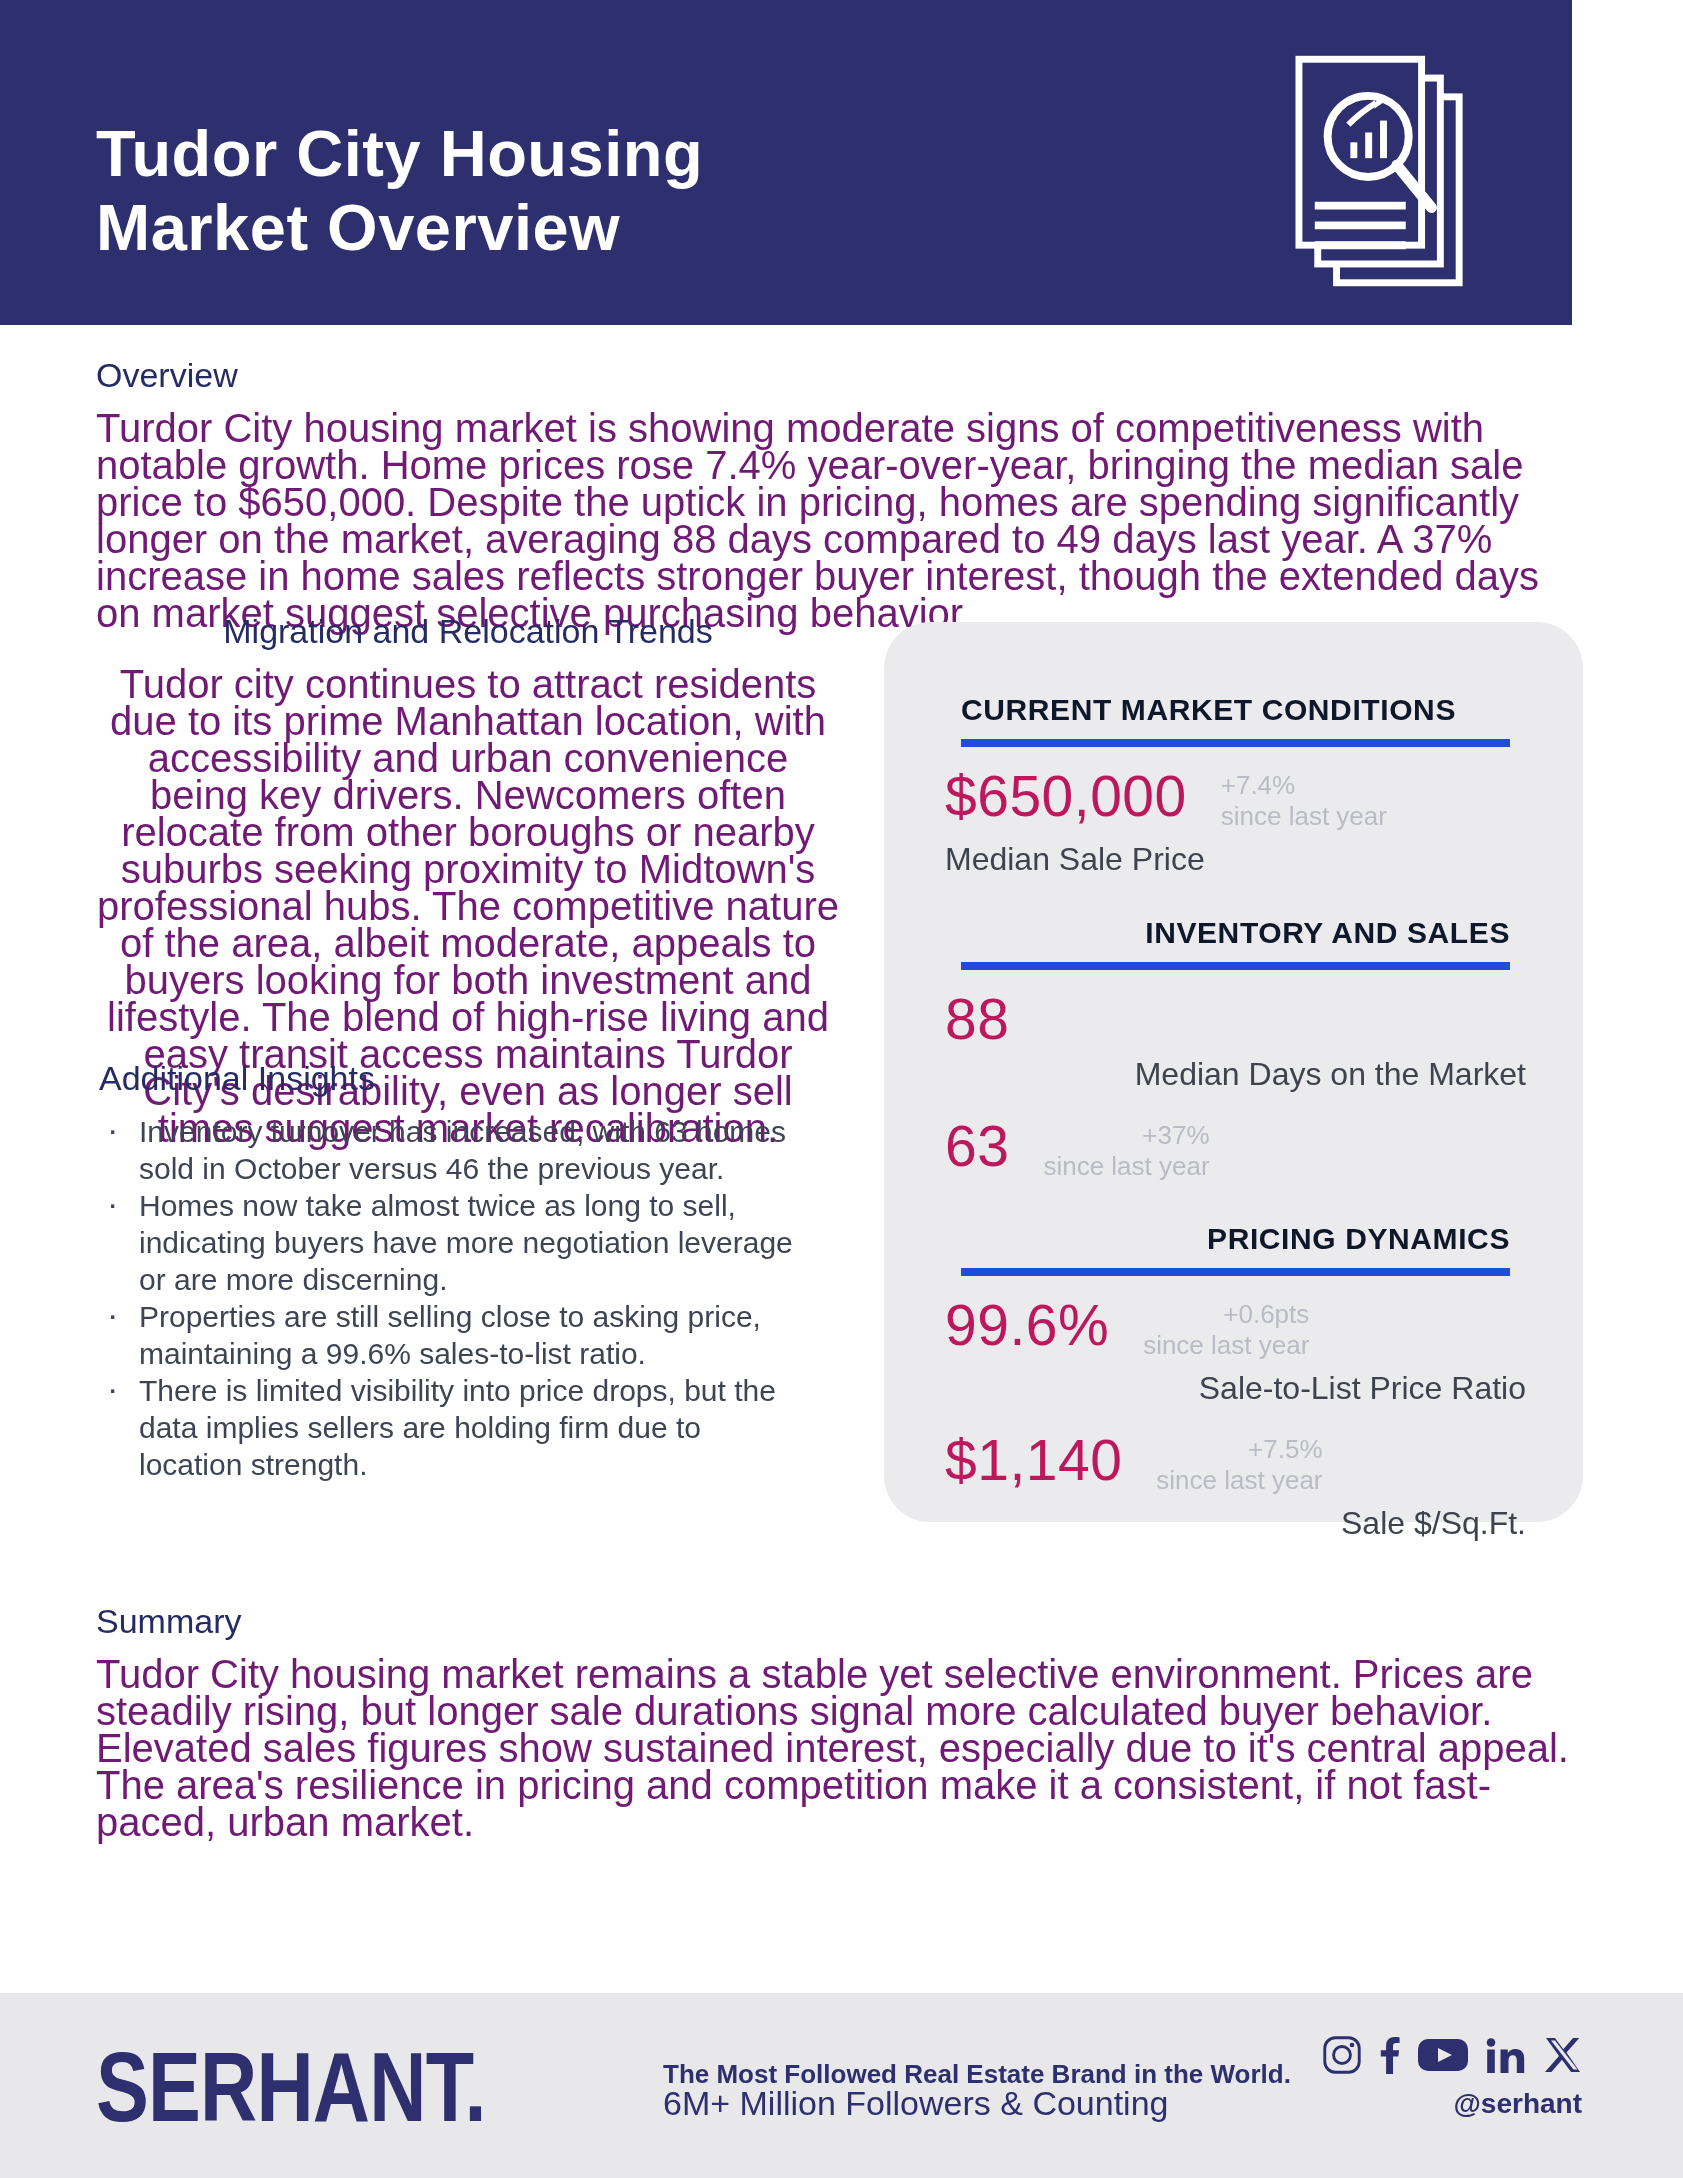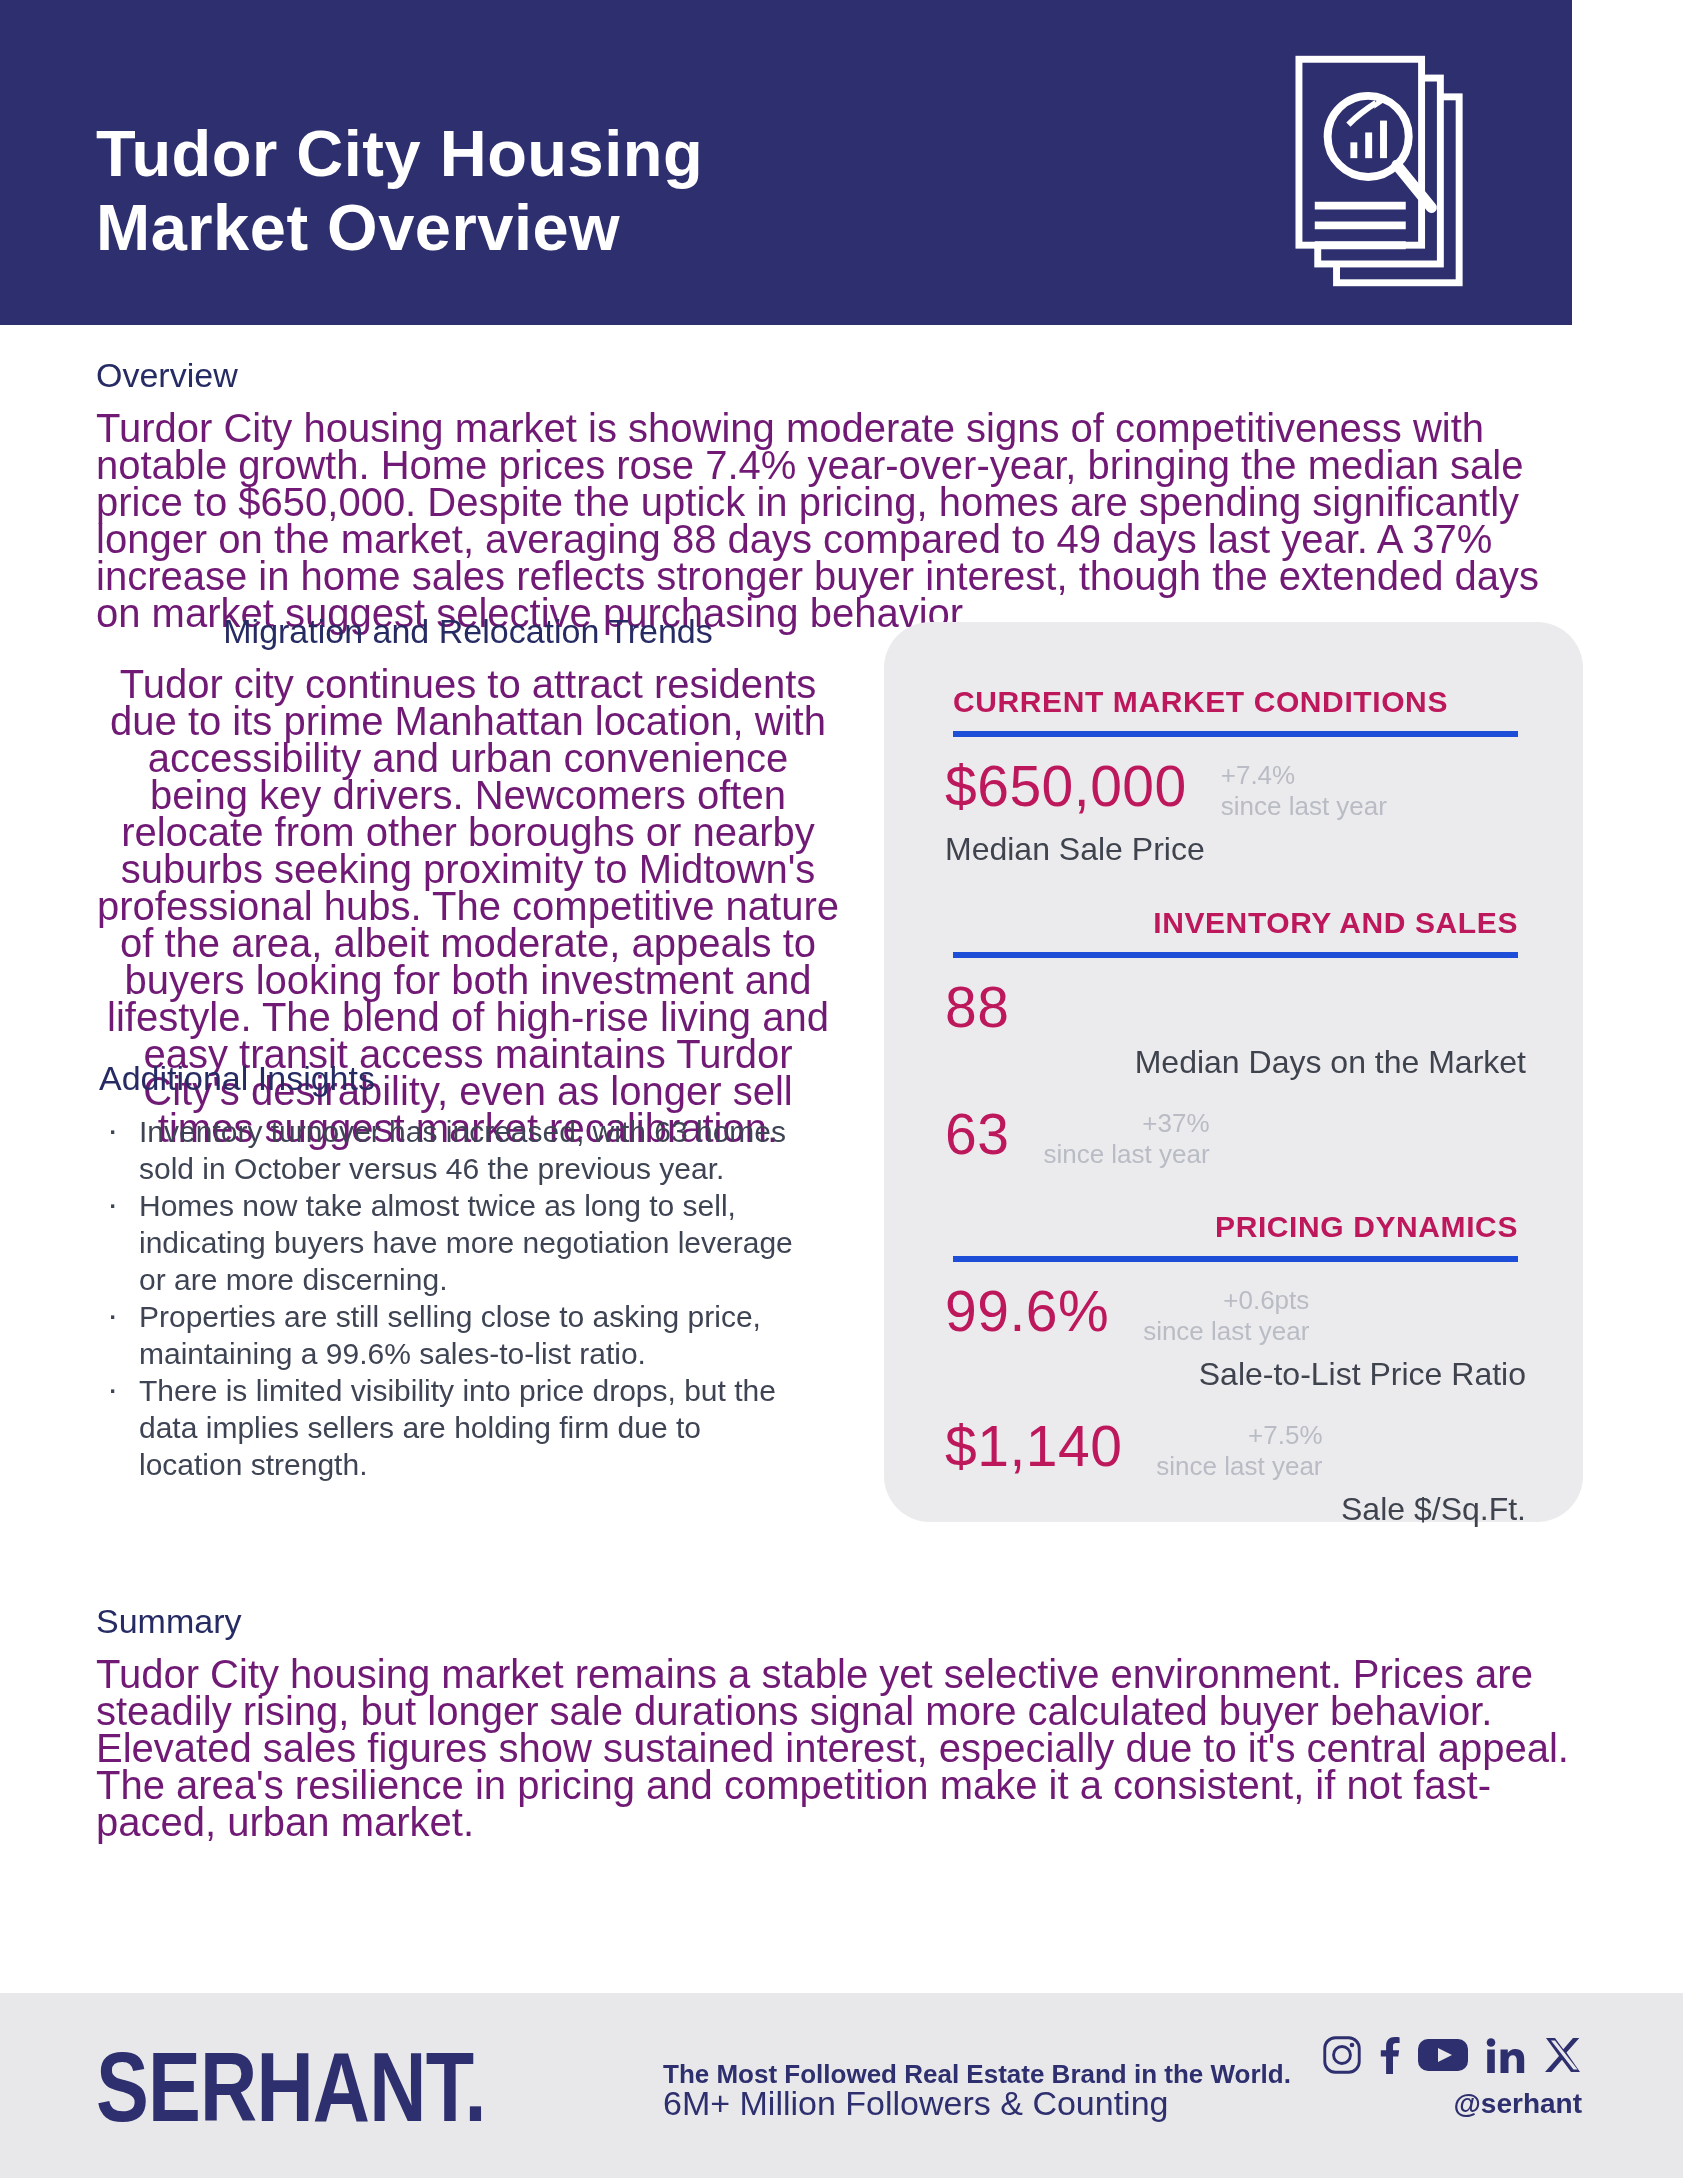--- a/index.html
+++ b/index.html
@@ -23,22 +23,22 @@
   .insights li{position:relative;padding-left:40px;width:668px;
         font-size:30px;line-height:37px;color:#3e4453;}
   .insights li::before{content:"\00B7";position:absolute;left:8px;top:-2px;
         font-size:34px;color:#3e4453;}
   .summary{position:absolute;left:96px;top:1602px;width:1477px;}
 
   
   .stats-card{position:absolute;left:884px;top:622px;width:699px;height:900px;
         background:#ebebed;border-radius:46px;box-sizing:border-box;
         padding:55px 57px 0 61px;}
-  .card-title{font-size:30px;font-weight:bold;color:#be185d;letter-spacing:0.6px;
-        margin:8px;padding-bottom:12px;border-bottom:6px solid #1d4ed8;line-height:34px;}
+  .card-title{font-size:30px;font-weight:bold;color:#0f172a;letter-spacing:0.6px;
+        margin:16px;padding-bottom:12px;border-bottom:8px solid #1d4ed8;line-height:34px;}
   .card-section{margin-top:0;}
   .card-section + .card-section{margin-top:40px;text-align:right;}
   .stat{margin-top:22px;}
   .stat + .stat{margin-top:28px;}
   .stat-top{display:flex;align-items:flex-start;}
   .stat-value{font-size:57px;font-weight:normal;color:#be185d;line-height:55px;
         letter-spacing:0.5px;}
   .stat-change{margin-left:34px;font-size:26px;line-height:31px;color:#b9bcc4;
         padding-top:1px;}
   .stat-label{font-size:32px;color:#3f434e;margin-top:10px;line-height:34px;}

